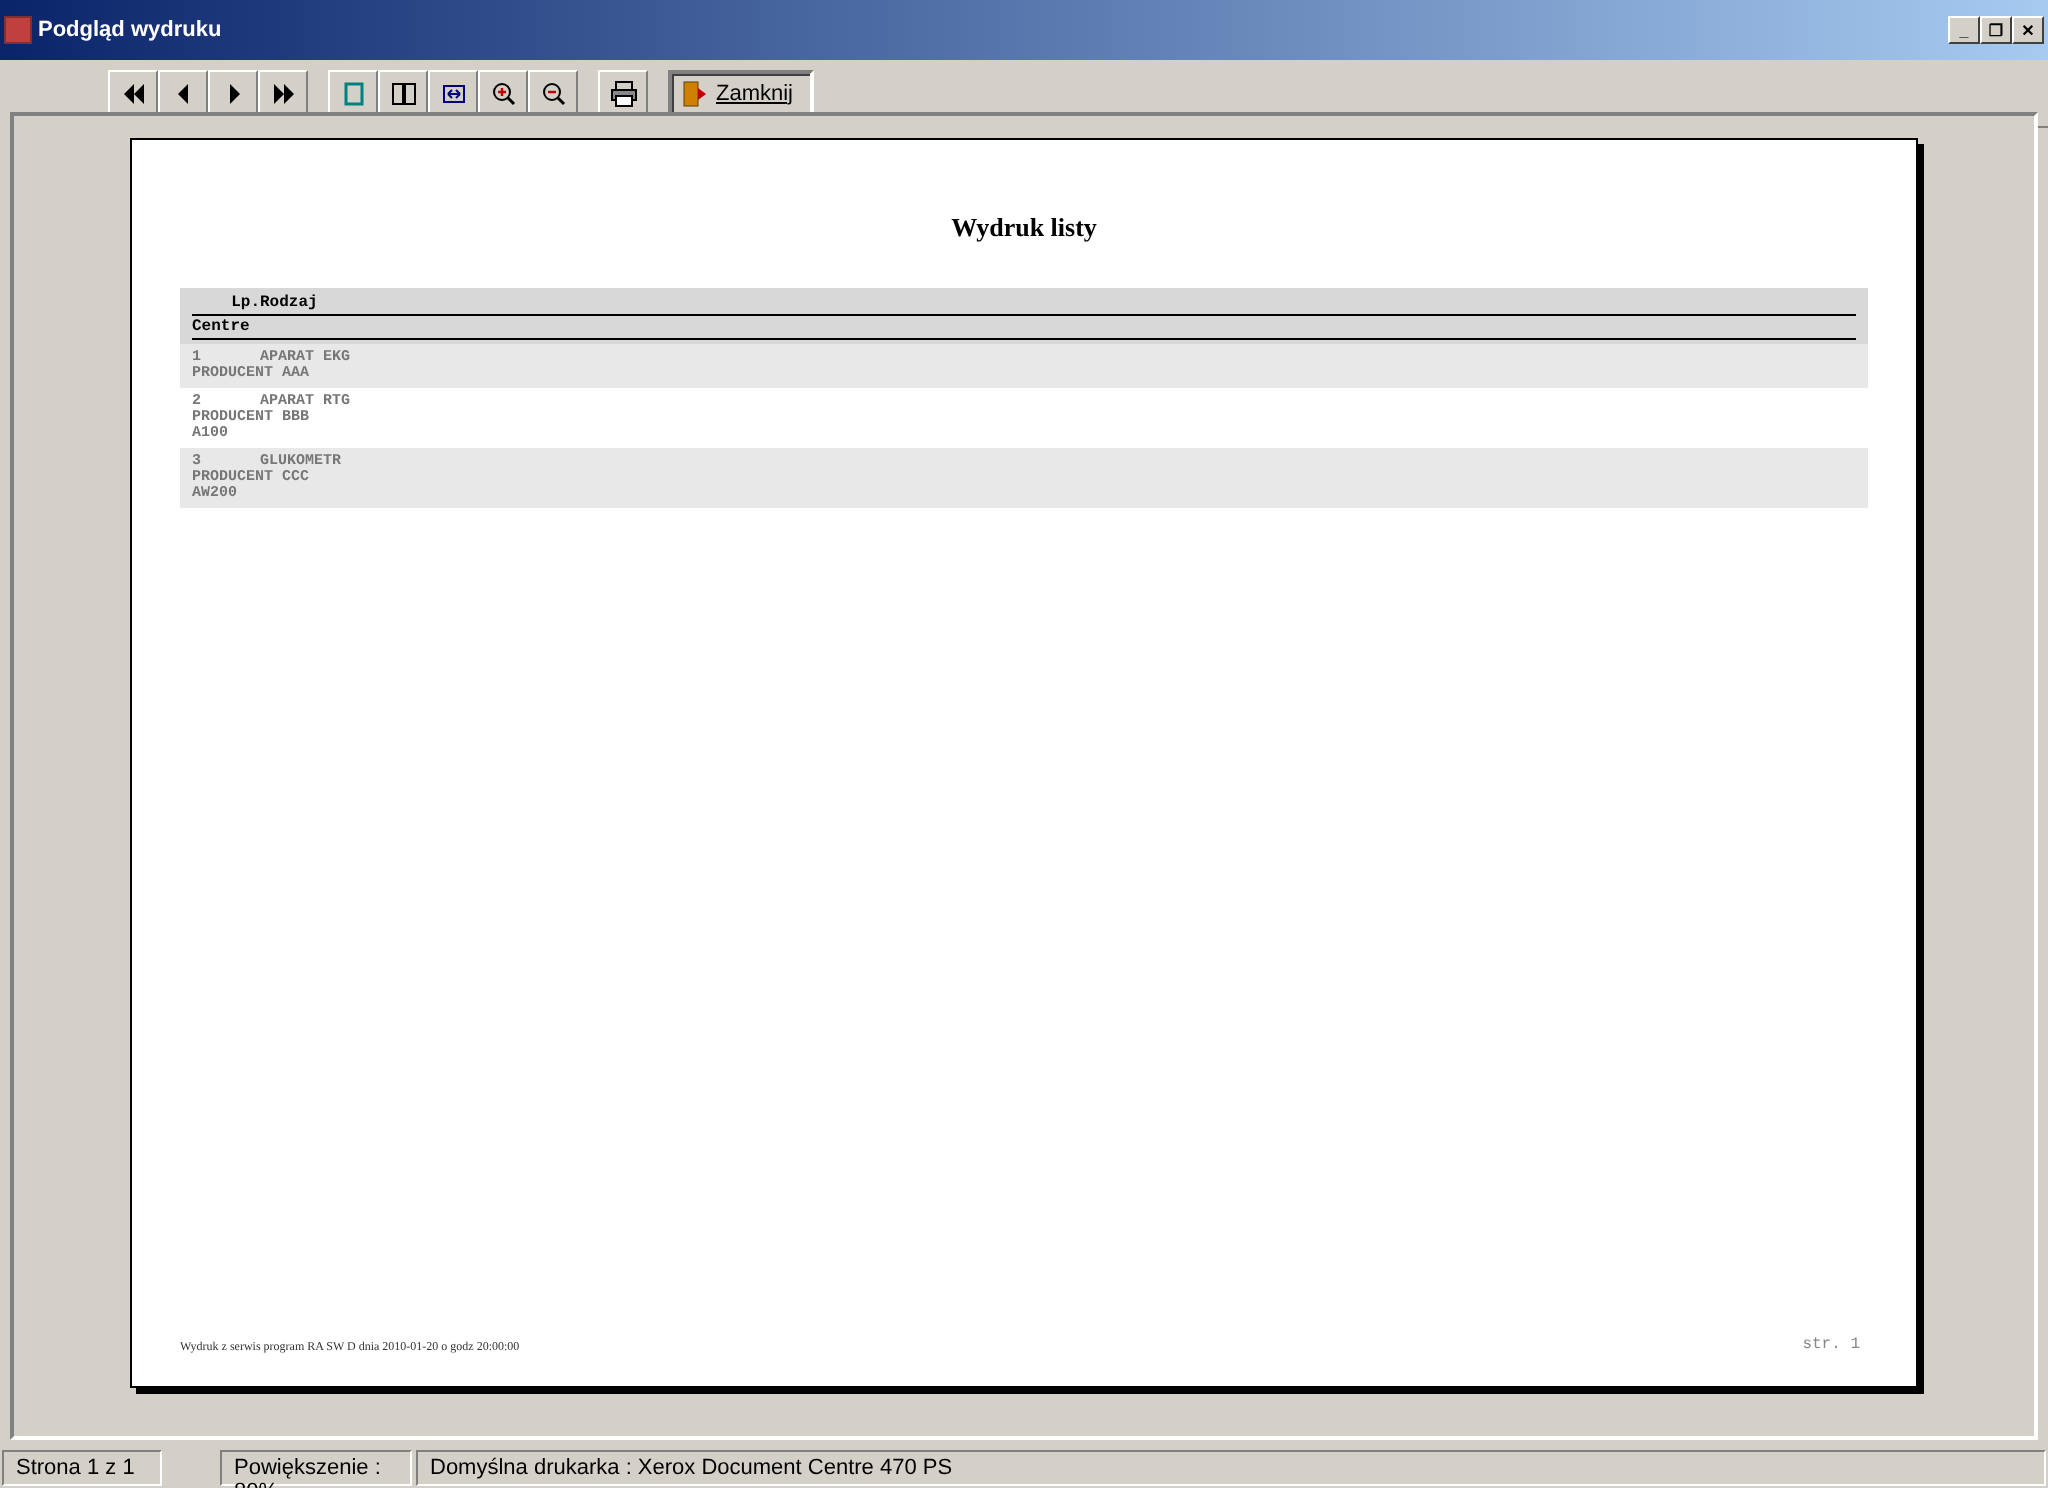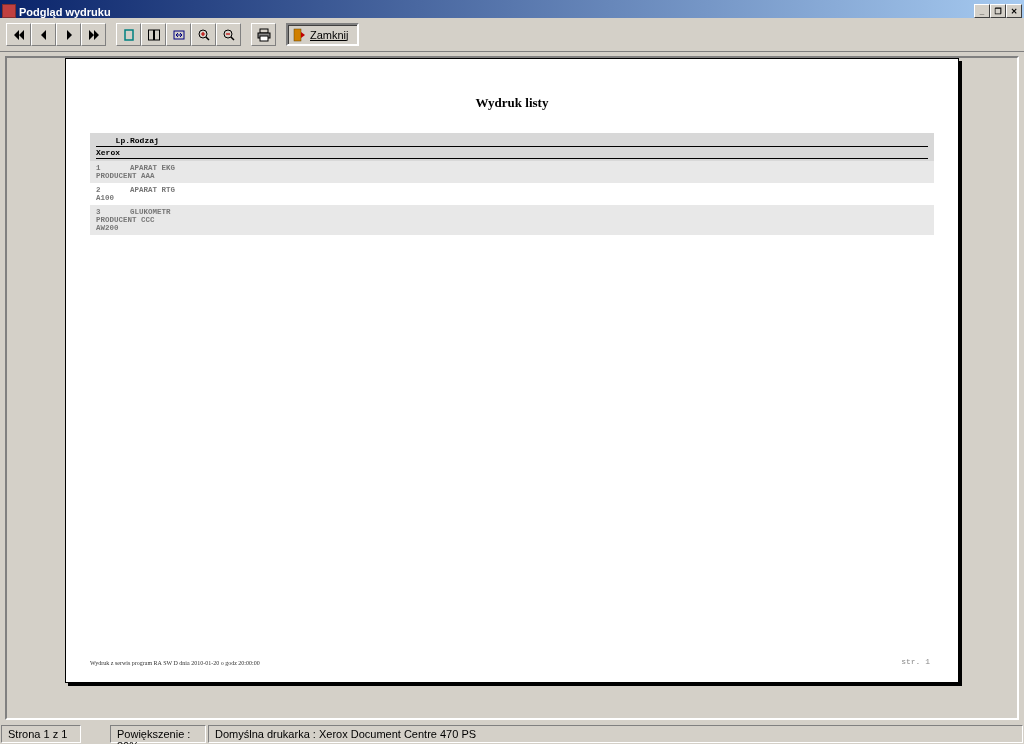--- a/index.html
+++ b/index.html
@@ -6,24 +6,24 @@
 body {
   font-family: Tahoma, sans-serif;
   font-size: 11px;
   background: #d4d0c8;
   width: 1024px;
   height: 744px;
   overflow: hidden;
   position: relative;
 }
 .titlebar {
-  height: 18px;
+  height: 30px;
   background: linear-gradient(to right, #0a246a, #a6caf0);
   display: flex;
-  align-items: flex-end;
+  align-items: center;
   padding: 0 2px;
   color: white;
   font-weight: bold;
 }
 .titlebar-icon {
   width: 14px; height: 14px;
   background: #c04040;
   margin-right: 3px;
   border: 1px solid #803030;
 }
@@ -43,20 +43,21 @@
   color: black;
 }
 .toolbar {
   height: 34px;
   background: #d4d0c8;
   border-bottom: 1px solid #808080;
   display: flex;
   align-items: center;
   padding: 0 6px;
   gap: 2px;
+  margin-left: 48px;
 }
 .tb-group { display: flex; gap: 0; margin-right: 8px; }
 .tb-btn {
   width: 25px; height: 23px;
   background: #d4d0c8;
   border: 1px solid;
   border-color: #fff #808080 #808080 #fff;
   display: flex;
   align-items: center;
   justify-content: center;
@@ -89,20 +90,21 @@
   border-color: #808080 #fff #fff #808080;
   margin: 4px 5px 4px 5px;
   display: flex;
   justify-content: center;
   overflow: hidden;
 }
 .page {
   background: white;
   width: 894px;
   height: 625px;
+  margin-top: 11px;
   box-shadow: 3px 3px 0 #000;
   border: 1px solid #000;
   position: relative;
   padding: 36px 24px 16px 24px;
 }
 .page-title {
   text-align: center;
   font-family: "Times New Roman", serif;
   font-weight: bold;
   font-size: 13px;
@@ -256,35 +258,36 @@
 
 <div class="preview-area">
   <div class="page">
     <div class="page-title">Wydruk listy</div>
     <div class="report-header">
       <div class="hdr-row">
         <span class="hdr-lp">Lp.</span>
         <span>Rodzaj</span>
       </div>
       <div class="hdr-row">
-          <span>Xerox</span>
+          <span>Centre</span>
         </div>
     </div>
     <div class="report-row even">
       <div class="row-line1">
           <span class="row-lp">1</span>
           <span>APARAT EKG</span>
         </div>
       <div>PRODUCENT AAA</div>
     </div>
     <div class="report-row">
       <div class="row-line1">
           <span class="row-lp">2</span>
           <span>APARAT RTG</span>
         </div>
+      <div>PRODUCENT BBB</div>
       <div>A100</div>
     </div>
     <div class="report-row even">
       <div class="row-line1">
           <span class="row-lp">3</span>
           <span>GLUKOMETR</span>
         </div>
       <div>PRODUCENT CCC</div>
       <div>AW200</div>
     </div>

